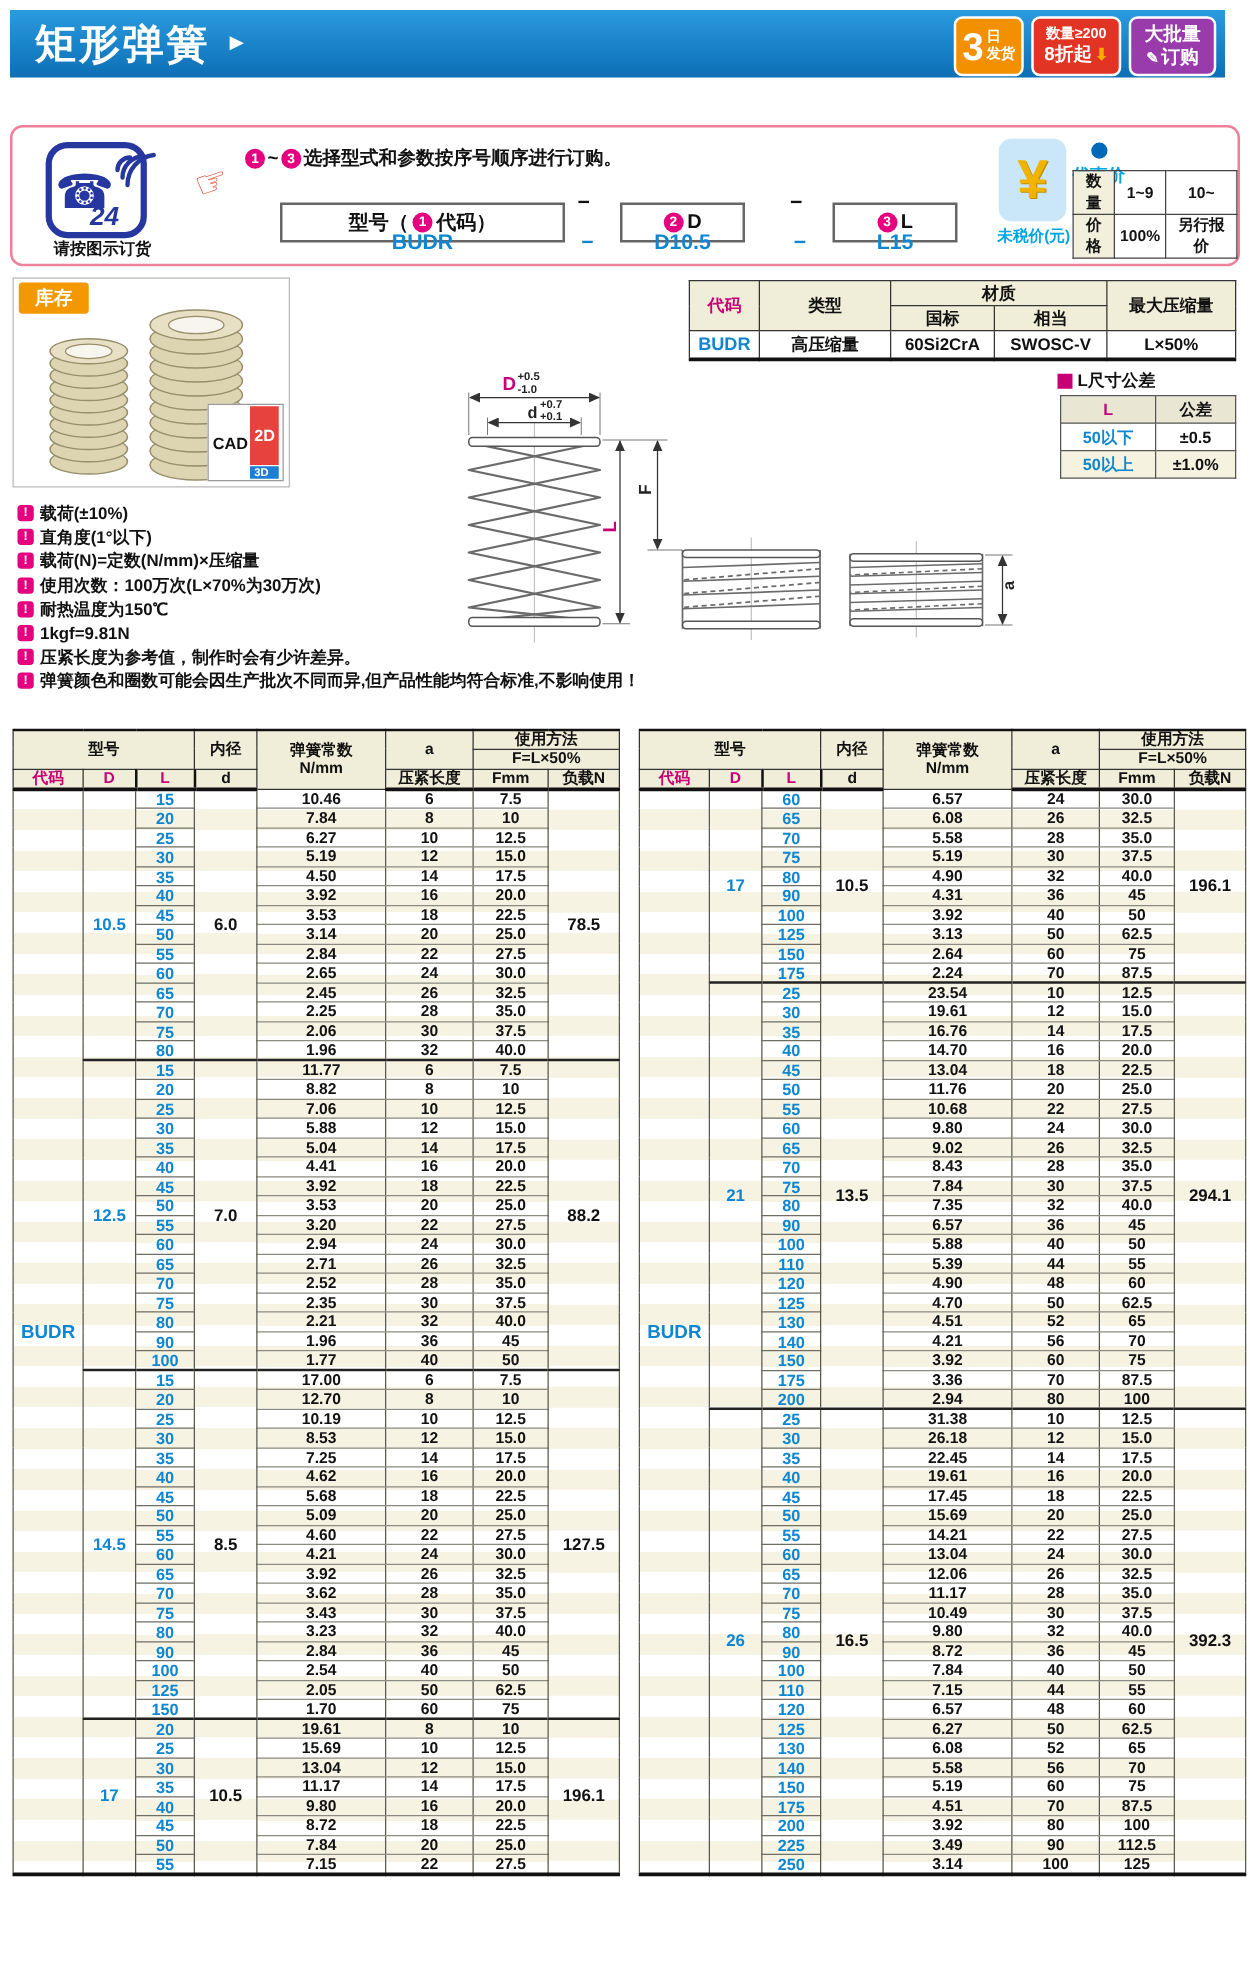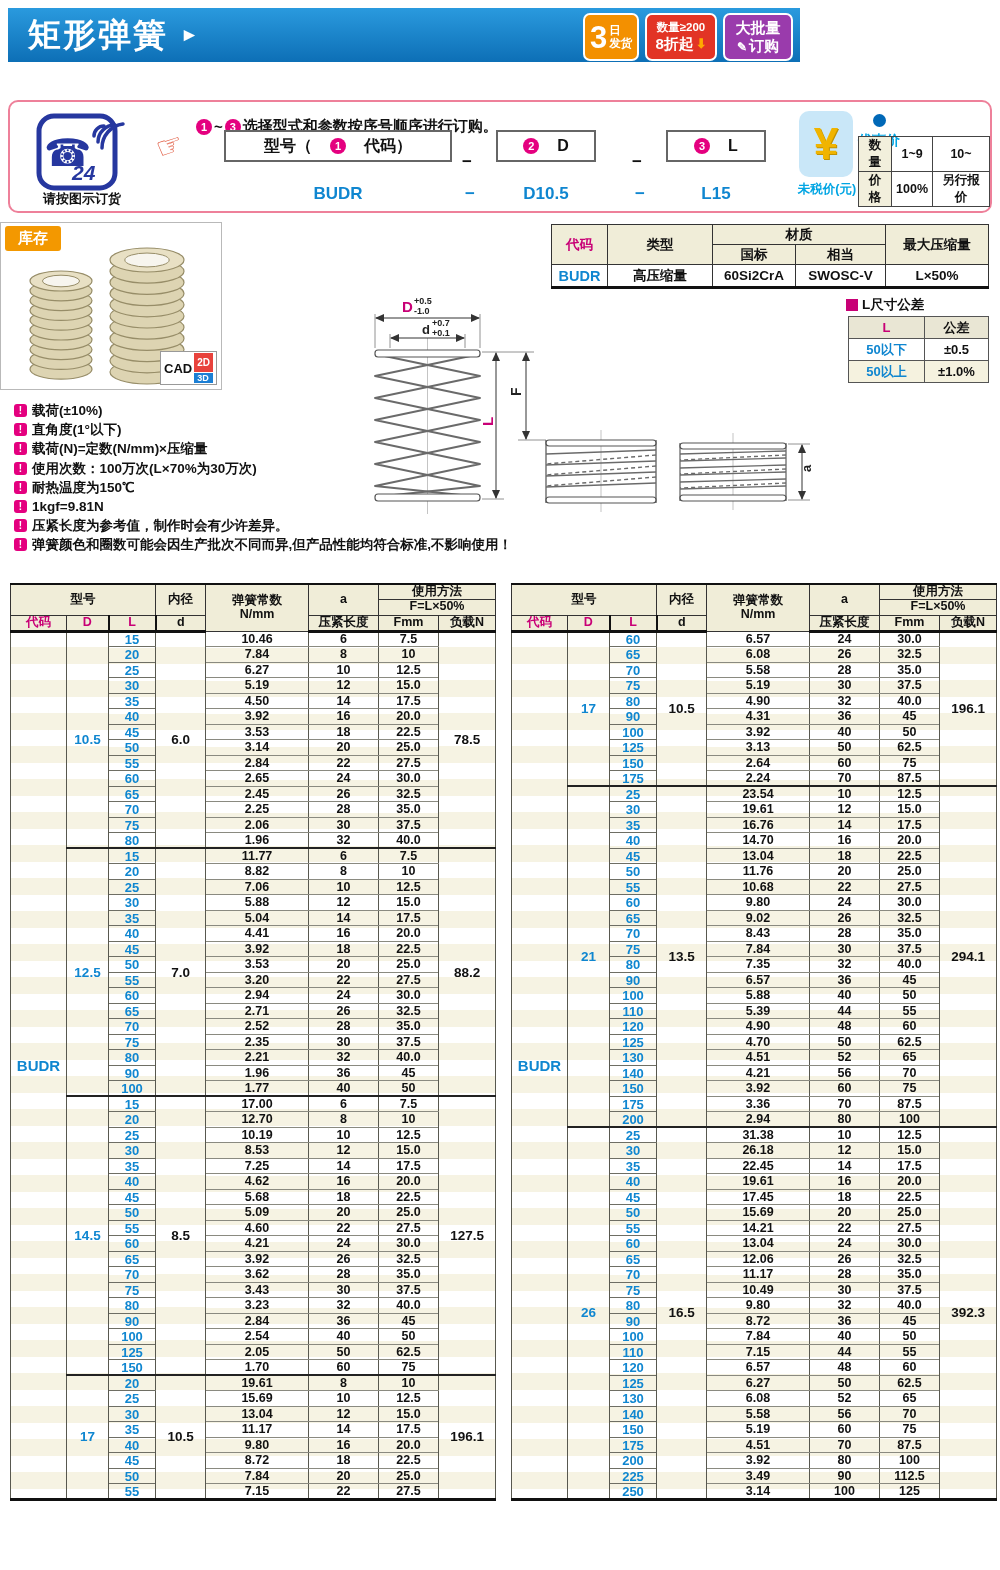--- a/index.html
+++ b/index.html
@@ -1,19 +1,19 @@
 <!DOCTYPE html>
 <html><head>
 <meta charset="utf-8">
 <style>
   html,body{margin:0;padding:0;background:#fff;}
   .page{position:relative;width:1000px;height:1570px;background:#fff;overflow:hidden;
         font-family:"Liberation Sans",sans-serif;color:#111;}
   
-  .banner{position:absolute;left:8px;top:8px;width:792px;height:54px;box-sizing:border-box;
+  .banner{position:absolute;left:8px;top:8px;width:972px;height:54px;box-sizing:border-box;
           background:linear-gradient(180deg,#2a9ade 0%,#0d6fb6 100%);
           display:flex;align-items:center;padding-left:20px;}
   .banner-title{font-size:33px;font-weight:bold;color:#fff;letter-spacing:2px;}
   .banner-arrow{color:#fff;font-size:19px;margin:0 9px 0 12px;}
   .banner-subtitle{font-size:23px;font-weight:bold;color:#fff;letter-spacing:1px;}
   .badges{position:absolute;right:7px;top:5px;display:flex;gap:6px;}
   .badge{height:44px;border:2px solid #fff;border-radius:7px;color:#fff;font-weight:bold;
          display:flex;align-items:center;justify-content:center;}
   .badge-ship{background:#f39000;width:52px;}
   .badge-ship .big{font-size:31px;line-height:1;}
@@ -27,51 +27,51 @@
   
   .order{position:absolute;left:8px;top:100px;width:984px;height:113px;box-sizing:border-box;
          border:2px solid #ee809a;border-radius:10px;background:#fff;}
   .phone-caption{position:absolute;left:14px;top:88px;width:116px;text-align:center;
                  font-size:13px;font-weight:bold;}
   .finger{position:absolute;left:146px;top:26px;font-size:30px;color:#e0583e;transform:rotate(-18deg);}
   .inst{position:absolute;left:186px;top:15px;font-size:15px;font-weight:bold;
         display:flex;align-items:center;gap:2px;}
   .circ{display:inline-flex;flex:0 0 auto;width:16px;height:16px;border-radius:50%;background:#e4007f;
         color:#fff;font-size:11px;align-items:center;justify-content:center;font-weight:bold;}
-  .fmt-box{position:absolute;top:28px;height:32px;border:2px solid #666;box-sizing:border-box;
-           display:flex;align-items:center;justify-content:center;font-size:16px;font-weight:bold;gap:18px;
+  .fmt-box{position:absolute;top:60px;height:32px;border:2px solid #666;box-sizing:border-box;
+           display:flex;align-items:center;justify-content:center;font-size:16px;font-weight:bold;gap:3px;
            background:#fff;}
   .fb1{left:214px;width:228px;}
   .fb2{left:486px;width:100px;}
   .fb3{left:656px;width:100px;}
   .dash{position:absolute;top:50px;font-size:17px;font-weight:bold;}
   .d1{left:452px;} .d2{left:622px;}
   .ex{position:absolute;top:82px;font-size:17px;font-weight:bold;color:#0f86d0;text-align:center;}
   .exd{position:absolute;top:82px;font-size:17px;font-weight:bold;color:#0f86d0;}
   .yen-box{position:absolute;left:789px;top:9px;width:54px;height:66px;background:#c9e7f8;
            border-radius:10px;display:flex;align-items:center;justify-content:center;}
   .yen{font-size:44px;font-weight:bold;color:#f0b400;text-shadow:1px 1px 0 #c09200;}
   .untaxed{position:absolute;left:770px;top:79px;width:94px;text-align:center;color:#00a5e3;
            font-weight:bold;font-size:12.5px;}
   .deal{position:absolute;left:848px;top:12px;font-size:14px;font-weight:bold;color:#00a5e3;
         display:flex;align-items:center;gap:5px;flex-direction:column;}
   .deal-dot{width:13px;height:13px;border-radius:50%;background:#0068b7;}
   .price-table{position:absolute;left:848px;top:34px;border-collapse:collapse;font-weight:bold;}
   .price-table td{border:1px solid #444;text-align:center;font-size:12.5px;height:18px;padding:0 4px;}
   .price-table td.lbl{background:#f2efdc;}
   
-  .photo{position:absolute;left:0;top:222px;width:222px;height:168px;border:1px solid #b9b9b9;
+  .photo{position:absolute;left:10px;top:222px;width:222px;height:168px;border:1px solid #b9b9b9;
          box-sizing:border-box;background:#fff;}
   .stock{position:absolute;left:4px;top:3px;background:#f39800;color:#fff;font-weight:bold;
          font-size:15px;padding:3px 13px;border-radius:3px;z-index:3;}
   .cad{position:absolute;right:4px;bottom:4px;display:flex;align-items:center;border:1px solid #999;
        background:#fff;padding:1px 3px;gap:2px;z-index:3;}
   .cad-label{font-weight:bold;font-size:13px;}
   .cad-tags{display:flex;flex-direction:column;gap:1px;}
-  .cad-2d{background:#e8423c;color:#fff;font-size:10px;font-weight:bold;padding:4px 3px;}
+  .cad-2d{background:#e8423c;color:#fff;font-size:13px;font-weight:bold;padding:16px 3px;}
   .cad-3d{background:#1c7fd4;color:#fff;font-size:9px;font-weight:bold;padding:0 3px;}
   
   .notes{position:absolute;left:14px;top:401px;width:570px;}
   .note{display:flex;align-items:flex-start;font-size:13.5px;font-weight:bold;line-height:19.2px;}
   .note-icon{flex:0 0 auto;width:13px;height:13px;border-radius:3px;background:#e4007f;color:#fff;
              font-size:10px;line-height:13px;text-align:center;margin:3px 5px 0 0;}
   
   .spec{position:absolute;left:551px;top:224px;border-collapse:collapse;font-weight:bold;
         border-bottom:3px solid #111;}
   .spec th,.spec td{border:1px solid #333;text-align:center;font-size:13.5px;padding:0;}

